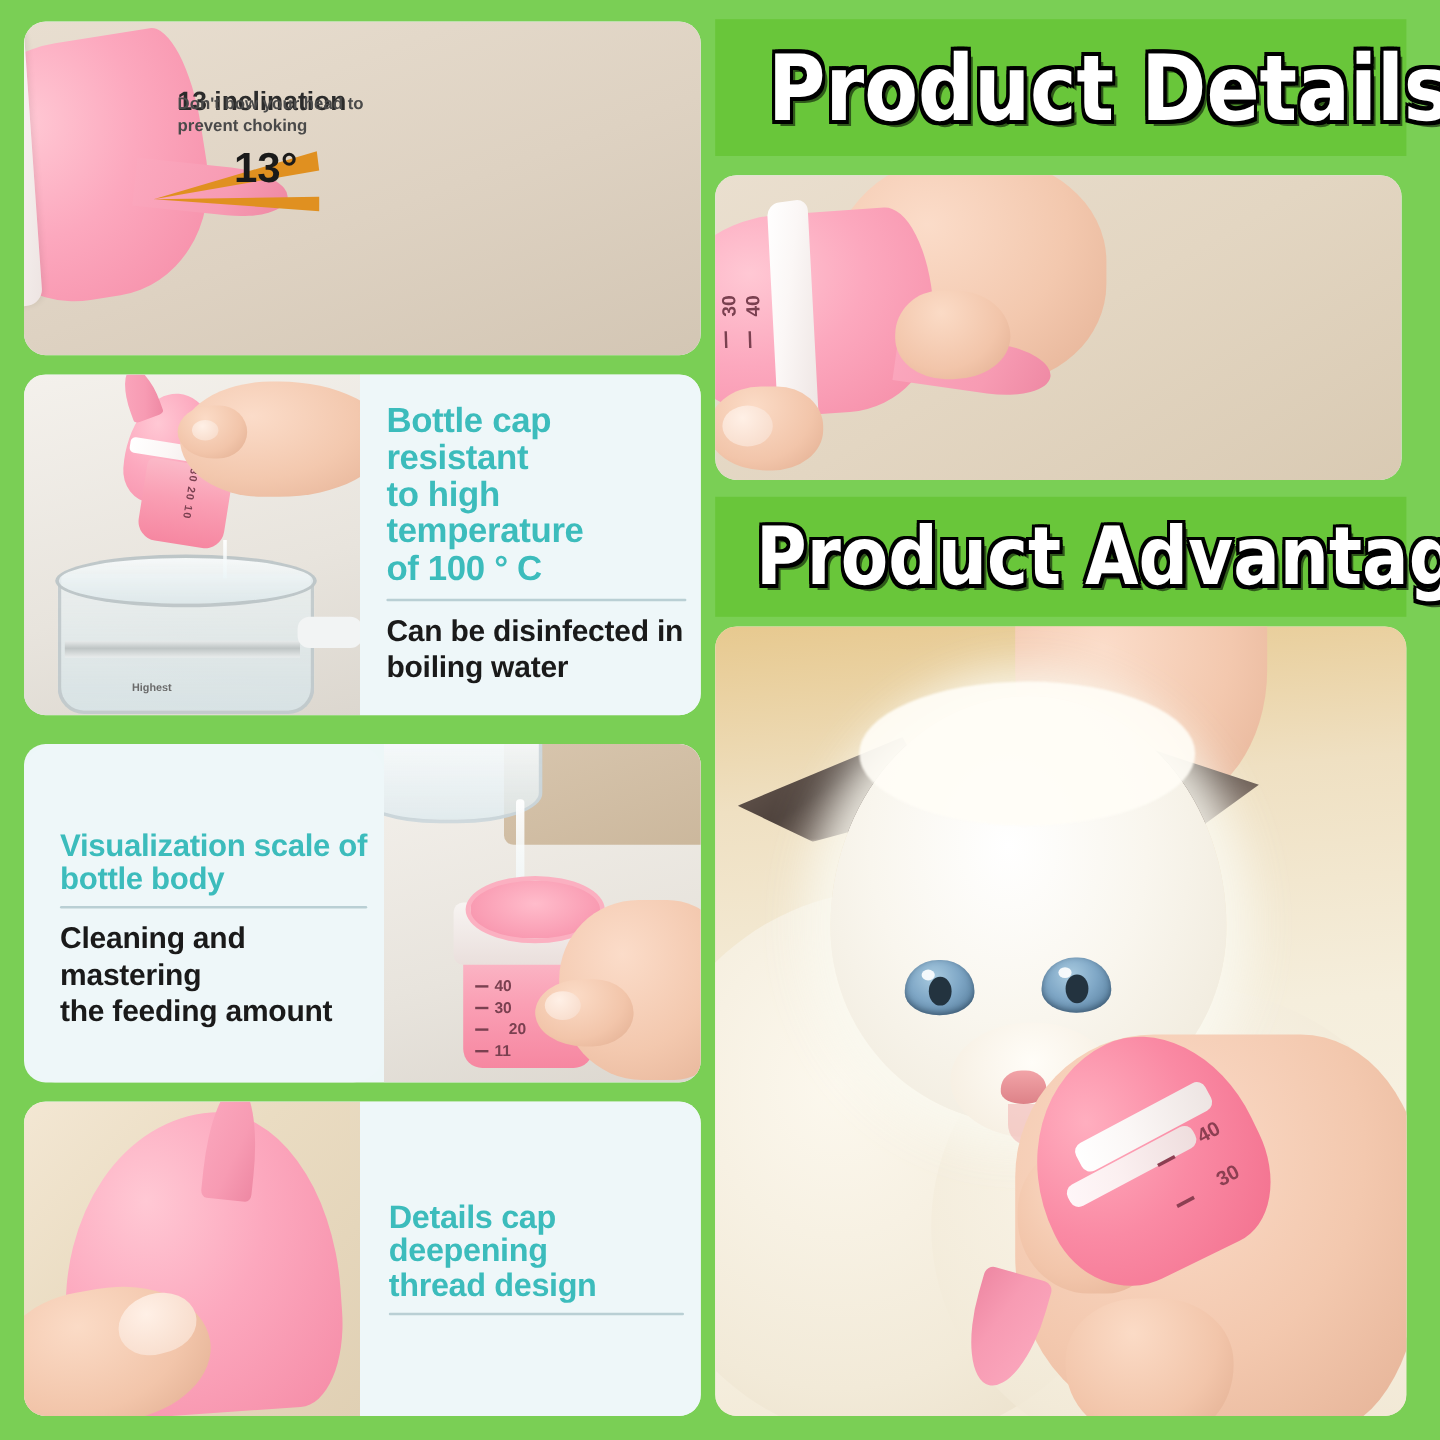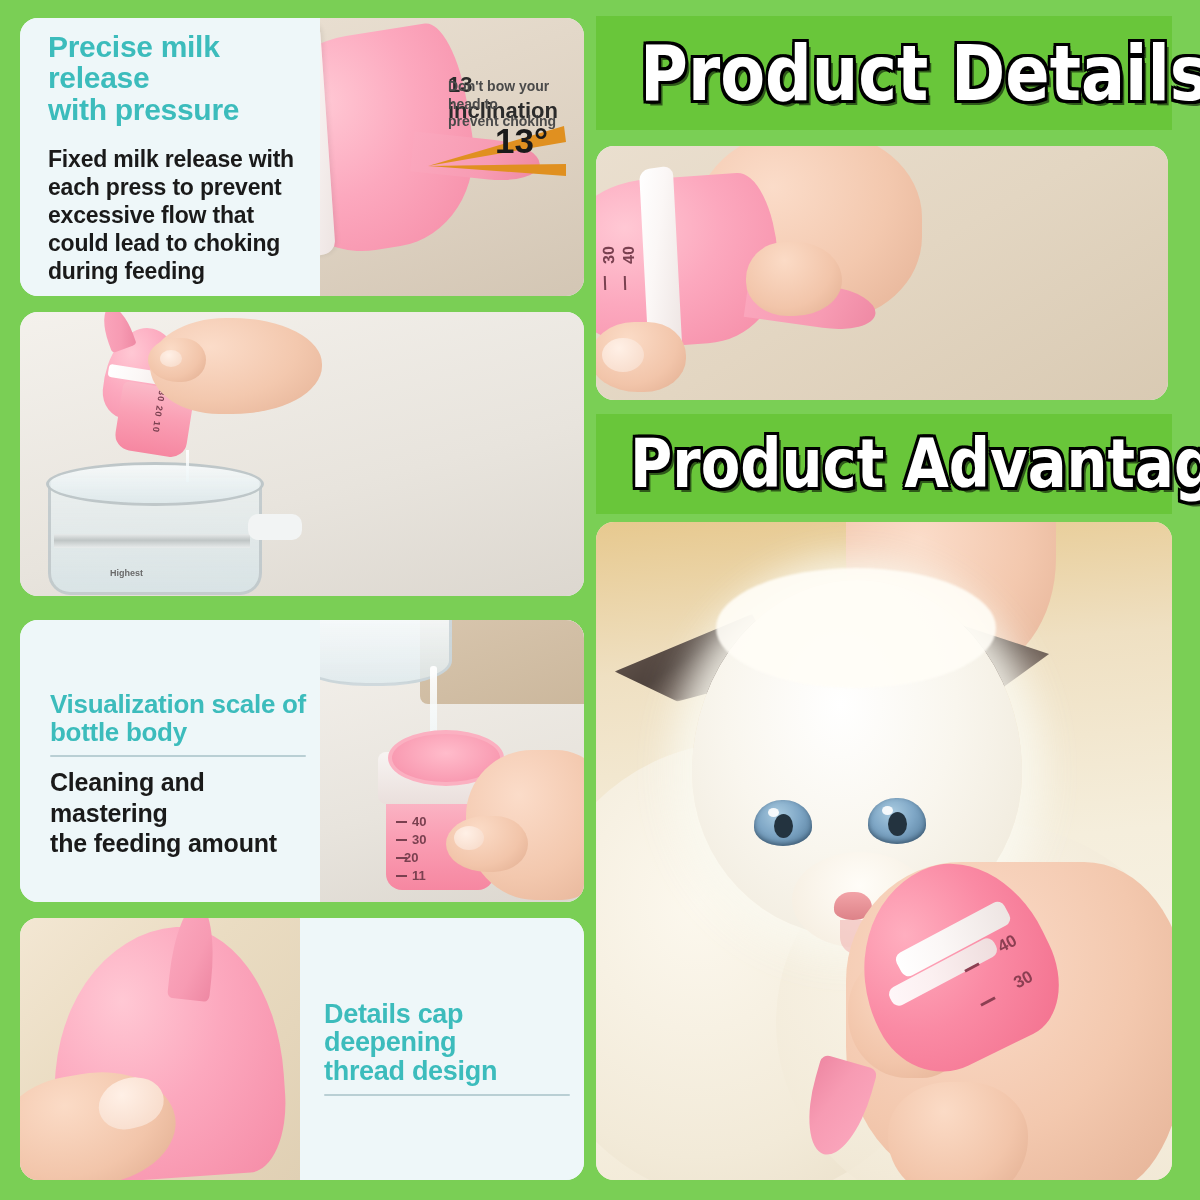--- a/index.html
+++ b/index.html
@@ -113,27 +113,20 @@
 <body>
 
 <div class="stage">
 
   <div class="banner" style="left:596px;top:16px;width:576px;height:114px;">
     <div class="banner-text" style="font-size:76px;margin-left:44px;">Product Details</div>
   </div>
 
   <div class="card" style="left:20px;top:18px;width:564px;height:278px;">
 
-    <div class="txt" style="width:300px;padding:20px 14px 18px 28px;">
-      <div class="h" style="font-size:30px;white-space:pre-line;">Precise milk
-release
-with pressure</div>
-      <div class="rule"></div>
-      <div class="b" style="font-size:23px;">Fixed milk release with each press to prevent excessive flow that could lead to choking during feeding</div>
-    </div>
 
     <div class="pic">
       <div class="ph bg-beige">
 
         <div class="bulb" style="left:-58px;top:16px;width:210px;height:216px;
                     border-radius:48% 14% 42% 46%/46% 40% 46% 50%;
                     transform:rotate(-9deg);"></div>
         <div class="band" style="left:-36px;top:8px;width:44px;height:230px;
                     border-radius:12px;transform:rotate(-10deg) skewX(-6deg);
                     box-shadow:2px 0 5px rgba(0,0,0,.08);"></div>
@@ -207,20 +200,27 @@
 
         <div class="kettle" style="left:28px;top:166px;width:208px;height:114px;"></div>
         <div class="kettle-rim" style="left:26px;top:150px;width:212px;height:38px;"></div>
         <div class="kettle-ring" style="left:34px;top:222px;width:196px;height:14px;"></div>
         <div class="kettle-handle" style="left:228px;top:202px;width:54px;height:26px;"></div>
         <div class="kettle-brand" style="left:90px;top:256px;font-size:9px;">Highest</div>
         <div class="stream" style="left:166px;top:138px;width:3px;height:32px;"></div>
       </div>
     </div>
 
+    <div class="txt" style="width:284px;padding:24px 12px 24px 22px;">
+      <div class="h" style="font-size:29px;white-space:pre-line;">Bottle cap resistant
+to high temperature
+of 100 ° C</div>
+      <div class="rule"></div>
+      <div class="b" style="font-size:25px;">Can be disinfected in boiling water</div>
+    </div>
   </div>
 
   <div class="banner" style="left:596px;top:414px;width:576px;height:100px;">
     <div class="banner-text" style="font-size:67px;margin-left:34px;">Product Advantages</div>
   </div>
 
   <div class="card rev" style="left:20px;top:620px;width:564px;height:282px;">
 
     <div class="pic">
       <div class="ph bg-white">
@@ -229,36 +229,36 @@
                     border-radius:0 0 8px 8px;"></div>
         <div class="pitcher" style="left:-24px;top:-18px;width:150px;height:78px;"></div>
         <div class="stream" style="left:110px;top:46px;width:7px;height:96px;border-radius:3px;"></div>
 
         <div class="jar" style="left:66px;top:174px;width:108px;height:96px;"></div>
         <div class="jar-collar" style="left:58px;top:132px;width:126px;height:52px;"></div>
         <div class="jar-lip" style="left:68px;top:110px;width:108px;height:48px;"></div>
 
         <div class="scale-num" style="left:92px;top:194px;font-size:13px;">40</div>
         <div class="scale-num" style="left:92px;top:212px;font-size:13px;">30</div>
-        <div class="scale-num" style="left:84px;top:230px;font-size:13px;">20</div>
+        <div class="scale-num" style="left:104px;top:230px;font-size:13px;">20</div>
         <div class="scale-num" style="left:92px;top:248px;font-size:13px;">11</div>
         <div class="scale-tick" style="left:76px;top:201px;width:11px;height:2px;"></div>
         <div class="scale-tick" style="left:76px;top:219px;width:11px;height:2px;"></div>
         <div class="scale-tick" style="left:76px;top:237px;width:11px;height:2px;"></div>
         <div class="scale-tick" style="left:76px;top:255px;width:11px;height:2px;"></div>
 
         <div class="hand" style="left:146px;top:130px;width:150px;height:150px;
                     border-radius:44% 40% 36% 46%/44% 46% 50% 50%;"></div>
         <div class="finger" style="left:126px;top:196px;width:82px;height:56px;
                     border-radius:48% 40% 42% 50%/50% 50% 50% 50%;"></div>
         <div class="nail" style="left:134px;top:206px;width:30px;height:24px;border-radius:50%;"></div>
       </div>
     </div>
 
-    <div class="txt" style="width:300px;padding:54px 14px 26px 30px;">
+    <div class="txt" style="width:300px;padding:54px 14px 26px 30px;border-radius:26px;">
       <div class="h" style="font-size:26px;white-space:pre-line;">Visualization scale of
 bottle body</div>
       <div class="rule"></div>
       <div class="b" style="font-size:25px;white-space:pre-line;">Cleaning and
 mastering
 the feeding amount</div>
     </div>
   </div>
 
   <div class="card" style="left:20px;top:918px;width:564px;height:262px;">

